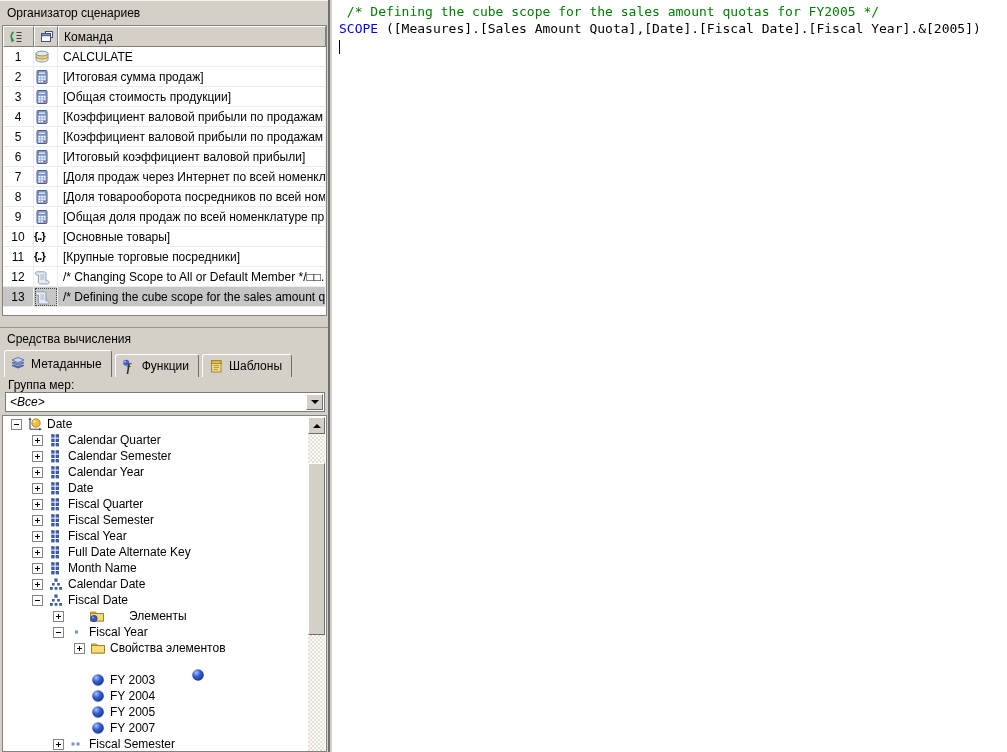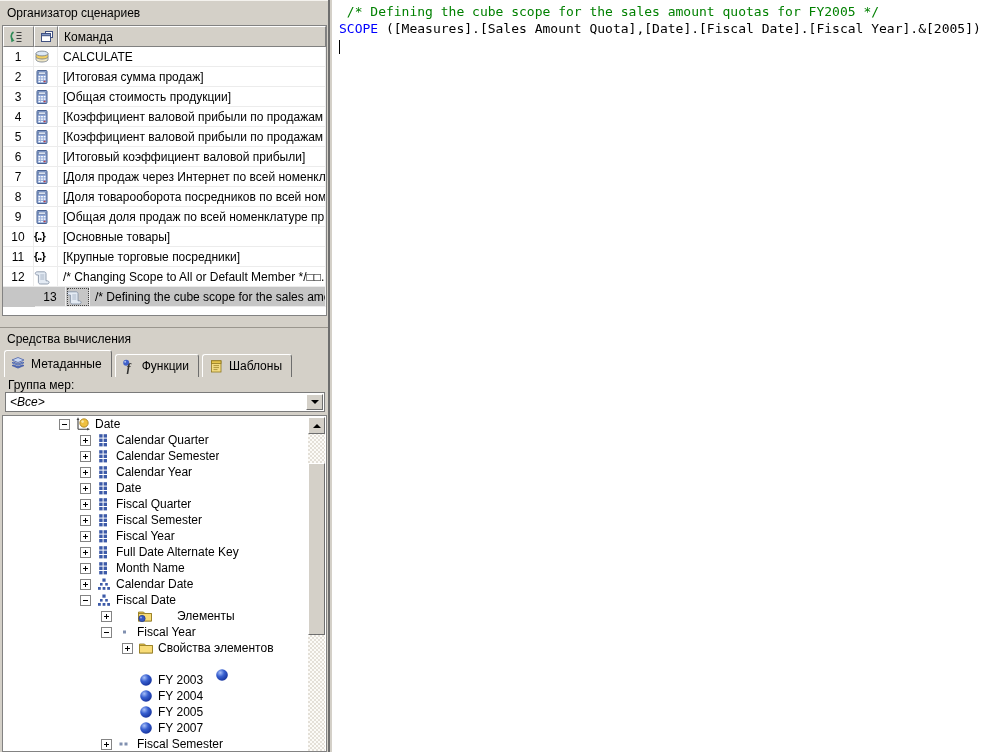--- a/index.html
+++ b/index.html
@@ -16,21 +16,21 @@
 
   
   .listbox{position:absolute;left:2px;top:25px;width:325px;height:291px;background:#fff;
            border:1px solid #828282;overflow:hidden;}
   .thead{display:grid;grid-template-columns:31px 24px 1fr;height:21px;}
   .hcell{background:#d4d0c8;border-top:1px solid #fff;border-left:1px solid #fff;
          border-right:1px solid #808080;border-bottom:1px solid #808080;
          display:flex;align-items:center;padding-left:4px;overflow:hidden;}
   .hcell.c3{padding-left:5px;}
   .srow{display:grid;grid-template-columns:31px 24px 1fr;height:20px;background:#fff;}
-  .srow.selected{background:var(--selbg);padding-left:32px;}
+  .srow.selected{background:var(--selbg);}
   .cell{border-right:1px solid #ececec;border-bottom:1px solid #ececec;
         display:flex;align-items:center;overflow:hidden;}
   .cell.num{justify-content:center;}
   .cell.cmd{padding-left:5px;white-space:nowrap;}
   .srow.selected .iconcell{outline:1px dotted #444;outline-offset:-2px;}
 
   .icon{width:16px;height:16px;display:inline-block;flex:none;}
   .icon svg{width:100%;height:100%;display:block;}
   .setglyph{font-weight:bold;font-size:11px;letter-spacing:-1px;}
 
@@ -46,21 +46,21 @@
   .combo{position:absolute;left:5px;top:392px;width:320px;height:20px;background:#fff;
          border:1px solid #7a7a7a;display:flex;align-items:center;}
   .combo-text{flex:1;padding-left:4px;white-space:nowrap;font-style:italic;}
   .combo-btn{width:17px;height:16px;margin-right:1px;background:#d4d0c8;
              border:1px solid;border-color:#fff #6e6e6e #6e6e6e #fff;
              display:flex;align-items:center;justify-content:center;}
   .darr{width:0;height:0;border:4px solid transparent;border-top-color:#000;margin-top:4px;}
 
   
   .tree{position:absolute;left:2px;top:415px;width:325px;height:337px;background:#fff;
-        border:1px solid #828282;overflow:hidden;padding-left:48px;}
+        border:1px solid #828282;overflow:hidden;}
   .trow{display:flex;align-items:center;height:16px;white-space:nowrap;}
   .expander{width:11px;height:11px;border:1px solid #848484;background:#fff;position:relative;
             flex:none;margin-right:5px;}
   .expander::before{content:"";position:absolute;left:2px;right:2px;top:4px;height:1px;background:#000;}
   .expander.plus::after{content:"";position:absolute;top:2px;bottom:2px;left:4px;width:1px;background:#000;}
   .expander.none{visibility:hidden;}
   .ticon{margin-right:4px;}
   .tlabel{overflow:hidden;}
 
   .sb{position:absolute;top:1px;right:1px;bottom:0;width:17px;

